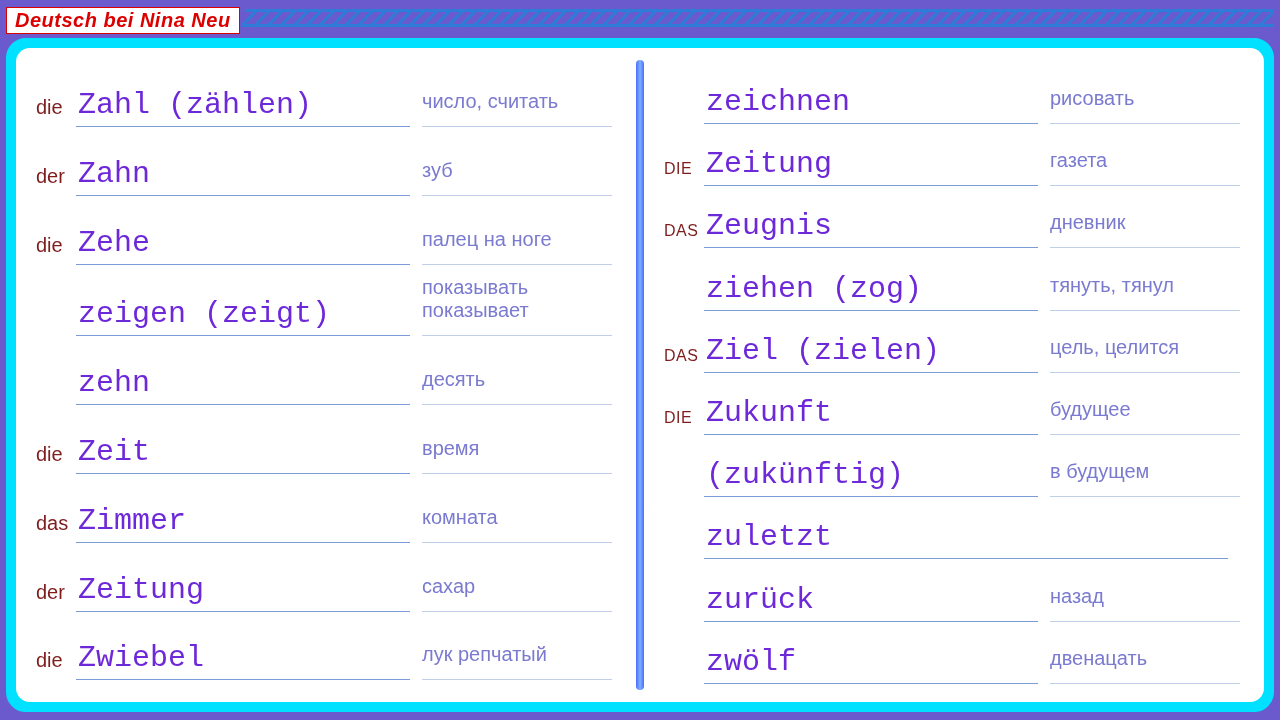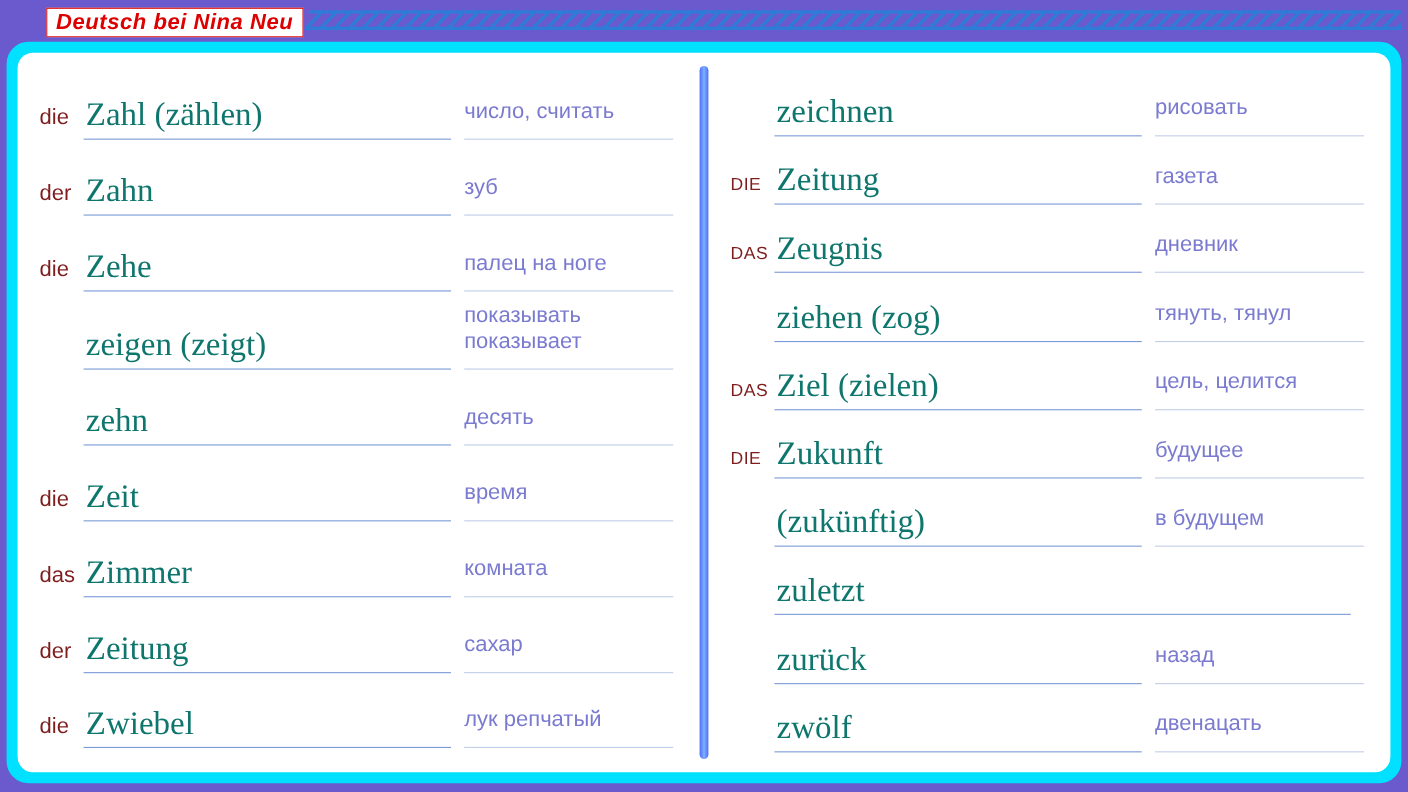--- a/index.html
+++ b/index.html
@@ -17,21 +17,20 @@
     background: #6a5acd;
     padding: 6px;
   }
   .header-bar {
     height: 28px;
     display: flex;
     align-items: center;
     position: relative;
     overflow: hidden;
     background: #6a5acd;
-    margin-left: 36px;
   }
   .title-box {
     background: #fff;
     border: 1px solid #d00;
     padding: 1px 8px;
     color: #d00;
     font-weight: bold;
     font-style: italic;
     font-size: 20px;
     letter-spacing: 0.5px;
@@ -94,22 +93,22 @@
     flex-shrink: 0;
   }
   .german-wrap {
     flex: 1;
     border-bottom: 1px solid #7a9bd8;
     padding: 0 4px 4px 2px;
     margin-right: 12px;
   }
   .german {
     font-size: 30px;
-    color: #0f766e;
-    font-family: Liberation Serif, serif;
+    color: #6d28d9;
+    font-family: Liberation Mono, monospace;
   }
   .trans {
     width: 190px;
     color: #7a7ad0;
     font-size: 20px;
     border-bottom: 1px solid #c0cee8;
     padding-bottom: 13px;
     line-height: 1.15;
     white-space: pre-line;
   }

